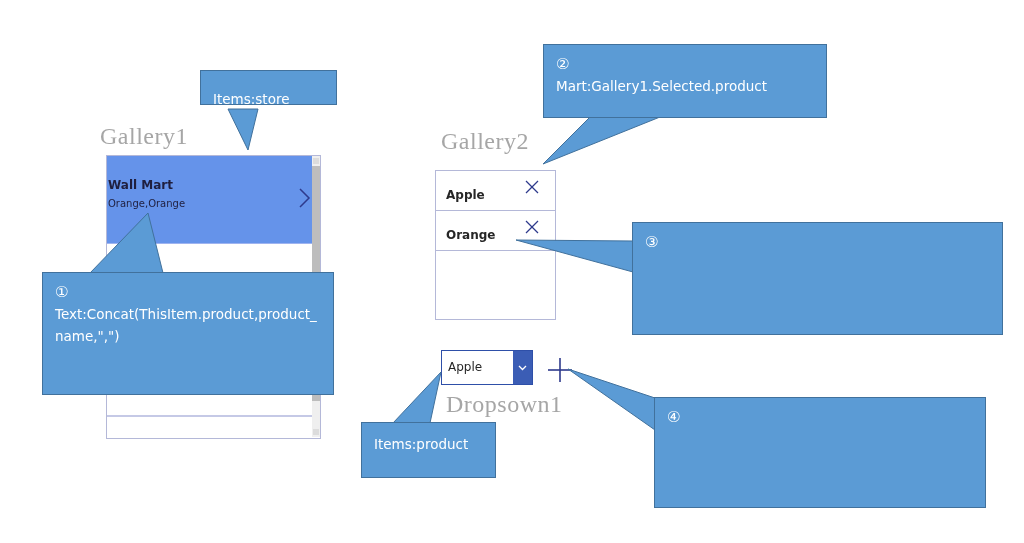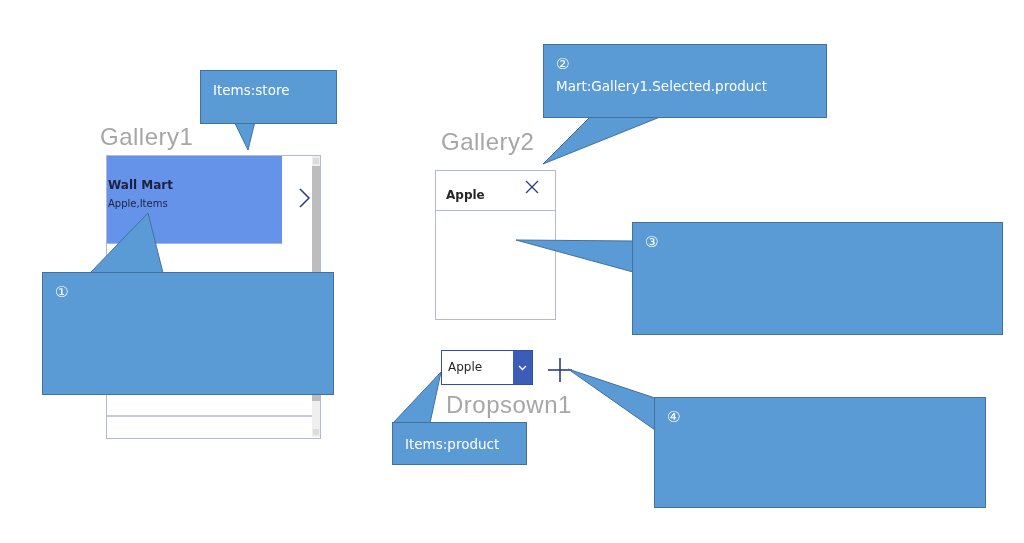--- a/index.html
+++ b/index.html
@@ -1,26 +1,26 @@
 <!DOCTYPE html>
 <html><head>
 <meta charset="utf-8">
 <style>
   html, body { margin:0; padding:0; background:#ffffff; }
   body { width:1024px; height:543px; position:relative; overflow:hidden;
          font-family:"DejaVu Sans", "Liberation Sans", sans-serif; }
   .abs { position:absolute; }
-  .ctl-label { color:#a6a6a6; font-size:24px; font-family:Liberation Sans, sans-serif; letter-spacing:0.5px; }
+  .ctl-label { color:#a6a6a6; font-size:24px; font-family:Liberation Serif, serif; letter-spacing:0.5px; }
   #tails { position:absolute; left:0; top:0; width:1024px; height:543px; pointer-events:none; }
   .callout { position:absolute; background:#5b9bd5; border:1px solid #41719c; box-sizing:border-box;
              color:#ffffff; font-size:13.5px; line-height:22px; padding:6px 12px; }
   .callout .num { display:block; font-size:15px; }
   
   .gallery { position:absolute; background:#fff; border:1px solid #b4b8d8; box-sizing:border-box; }
-  .g1-row-sel { position:absolute; left:0; top:0; width:175px; height:87px; background:#6593ea; border-bottom:1px solid #9fb4f0; }
+  .g1-row-sel { position:absolute; left:0; top:0; width:205px; height:87px; background:#6593ea; border-bottom:1px solid #9fb4f0; }
   .g1-title { position:absolute; left:1px; top:22px; font-size:12px; font-weight:bold; color:#1f1f3f; }
   .g1-sub { position:absolute; left:1px; top:42px; font-size:10px; color:#1f1f3f; }
   .g1-chevron { position:absolute; left:188px; top:30px; width:18px; height:24px; }
   .g1-sep { position:absolute; left:0; width:205px; height:0; border-top:2px solid #c5c9e6; }
   .scroll-track { position:absolute; left:205px; top:0; width:8px; height:281px; background:#efefef; }
   .scroll-thumb { position:absolute; left:0; top:10px; width:8px; height:235px; background:#bdbdbd; }
   .scroll-arrow { position:absolute; left:1px; width:6px; height:6px; background:#dcdcdc; font-size:5px; }
   
   .g2-row { position:absolute; left:0; width:119px; height:40px; border-bottom:1px solid #b4b8d8; box-sizing:border-box; }
   .g2-text { position:absolute; left:10px; top:17px; font-size:12px; font-weight:bold; color:#262626; }
@@ -34,36 +34,43 @@
 </head>
 <body>
 
 <div class="abs ctl-label" style="left:100px;top:123px;">Gallery1</div>
 <div class="abs ctl-label" style="left:428px;top:128px;margin-left:13px;">Gallery2</div>
 <div class="abs ctl-label" style="left:446px;top:391px;">Dropsown1</div>
 
 <div class="gallery" style="left:106px;top:155px;width:215px;height:284px;">
   <div class="g1-row-sel">
     <div class="g1-title">Wall Mart</div>
-    <div class="g1-sub">Apple,Items</div>
+    <div class="g1-sub">Orange,Orange</div>
     <svg class="g1-chevron" viewBox="0 0 18 24">
       <polyline points="5,3 14,12 5,21" fill="none" stroke="#2e3a8c" stroke-width="1.5"></polyline>
     </svg>
   </div>
   <div class="g1-sep" style="top:259px;"></div>
   <div class="scroll-track">
     <div class="scroll-arrow" style="top:2px;"></div>
     <div class="scroll-thumb"></div>
     <div class="scroll-arrow" style="top:273px;"></div>
   </div>
 </div>
 
 <div class="gallery" style="left:435px;top:170px;width:121px;height:150px;">
   <div class="g2-row" style="top:0;">
     <div class="g2-text">Apple</div>
+    <svg class="g2-x" viewBox="0 0 16 16">
+      <line x1="2" y1="2" x2="14" y2="14" stroke="#2e3a8c" stroke-width="1.3"></line>
+      <line x1="14" y1="2" x2="2" y2="14" stroke="#2e3a8c" stroke-width="1.3"></line>
+    </svg>
+  </div>
+  <div class="g2-row" style="top:40px;">
+    <div class="g2-text">Orange</div>
     <svg class="g2-x" viewBox="0 0 16 16">
       <line x1="2" y1="2" x2="14" y2="14" stroke="#2e3a8c" stroke-width="1.3"></line>
       <line x1="14" y1="2" x2="2" y2="14" stroke="#2e3a8c" stroke-width="1.3"></line>
     </svg>
   </div>
 </div>
 
 <div class="dropdown">
   <div class="dd-value">Apple</div>
   <div class="dd-btn">
@@ -79,36 +86,37 @@
 
 <svg id="tails" viewBox="0 0 1024 543">
   <polygon points="228,109 258,109 248,150" fill="#5b9bd5" stroke="#41719c" stroke-width="1"></polygon>
   <polygon points="90,273 163,273 148,213" fill="#5b9bd5" stroke="#41719c" stroke-width="1"></polygon>
   <polygon points="590,117 660,117 543,164" fill="#5b9bd5" stroke="#41719c" stroke-width="1"></polygon>
   <polygon points="633,241 633,272 516,240" fill="#5b9bd5" stroke="#41719c" stroke-width="1"></polygon>
   <polygon points="393,423 430,423 441,372" fill="#5b9bd5" stroke="#41719c" stroke-width="1"></polygon>
   <polygon points="655,398 655,430 568,369" fill="#5b9bd5" stroke="#41719c" stroke-width="1"></polygon>
 </svg>
 
-<div class="callout" style="left:200px;top:70px;width:137px;height:54px;padding-top:8px;">
+<div class="callout" style="left:200px;top:70px;width:137px;height:35px;padding-top:17px;text-decoration:underline;">
   <span>Items:store</span>
 </div>
 
 <div class="callout" style="left:42px;top:272px;width:292px;height:123px;padding-top:8px;">
   <span class="num">①</span>
+  <span style="word-break:break-all;">Text:Concat(ThisItem.product,product_name,",")</span>
 </div>
 
 <div class="callout" style="left:543px;top:44px;width:284px;height:74px;padding-top:8px;">
   <span class="num">②</span>
   <span>Mart:Gallery1.Selected.product</span>
 </div>
 
 <div class="callout" style="left:632px;top:222px;width:371px;height:113px;padding-top:8px;">
   <span class="num">③</span>
 </div>
 
-<div class="callout" style="left:392px;top:422px;width:135px;height:43px;padding-top:10px;">
+<div class="callout" style="left:361px;top:422px;width:135px;height:56px;padding-top:10px;">
   <span>Items:product</span>
 </div>
 
 <div class="callout" style="left:654px;top:397px;width:332px;height:111px;padding-top:8px;">
   <span class="num">④</span>
 </div>
 
 </body></html>

